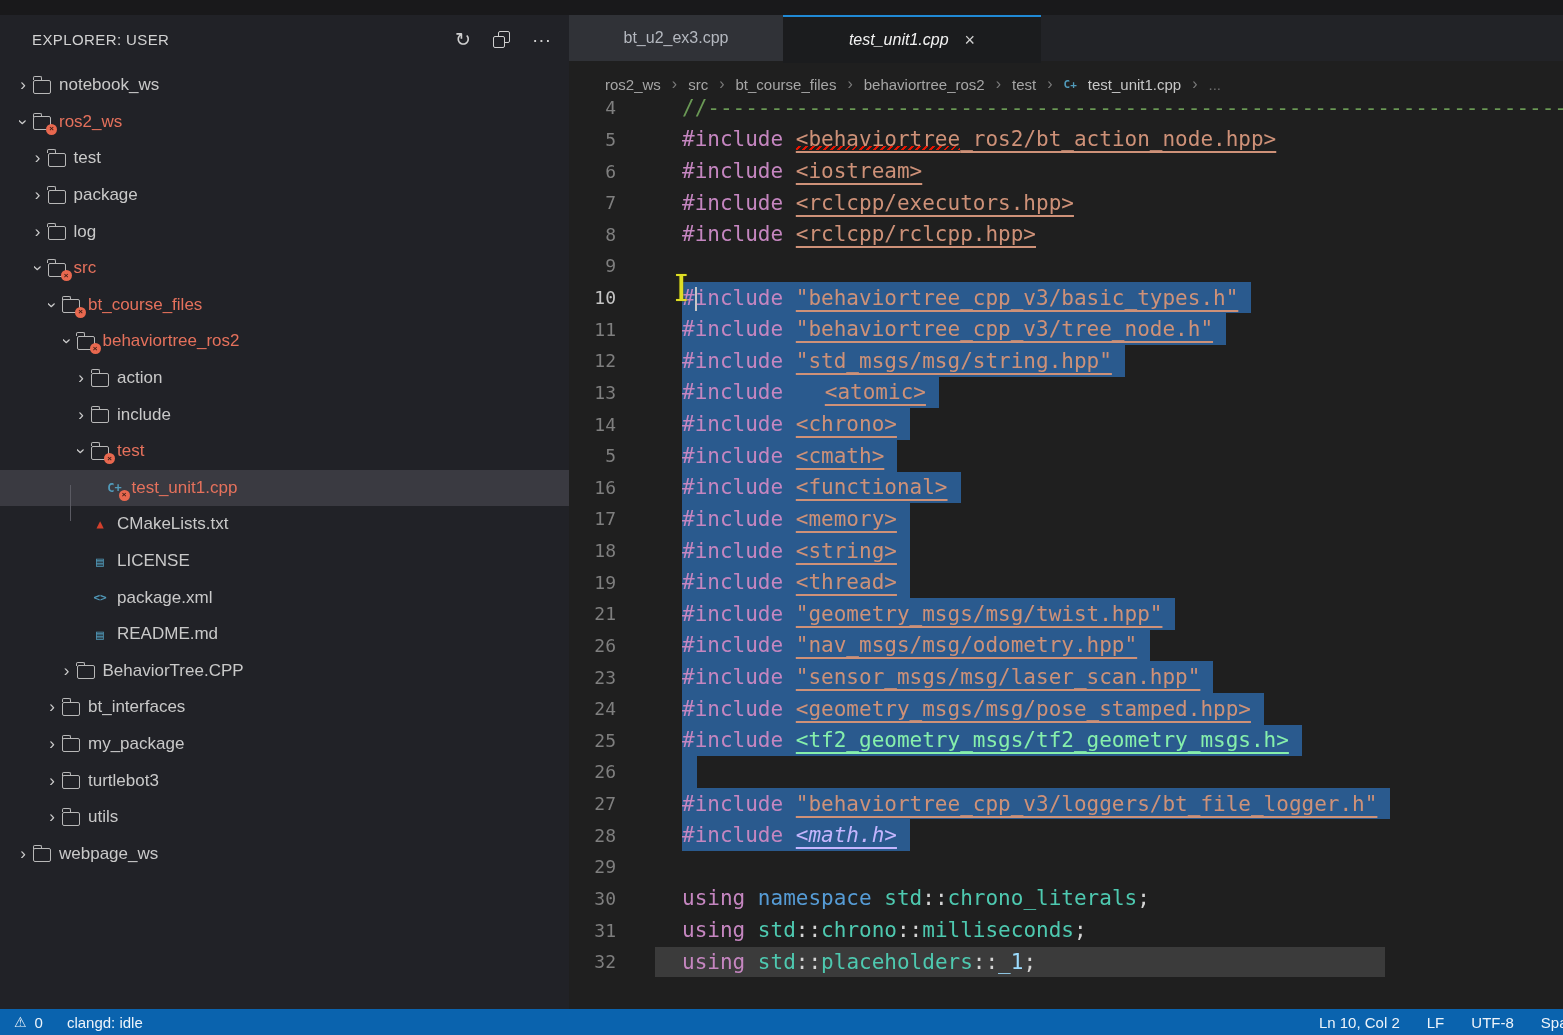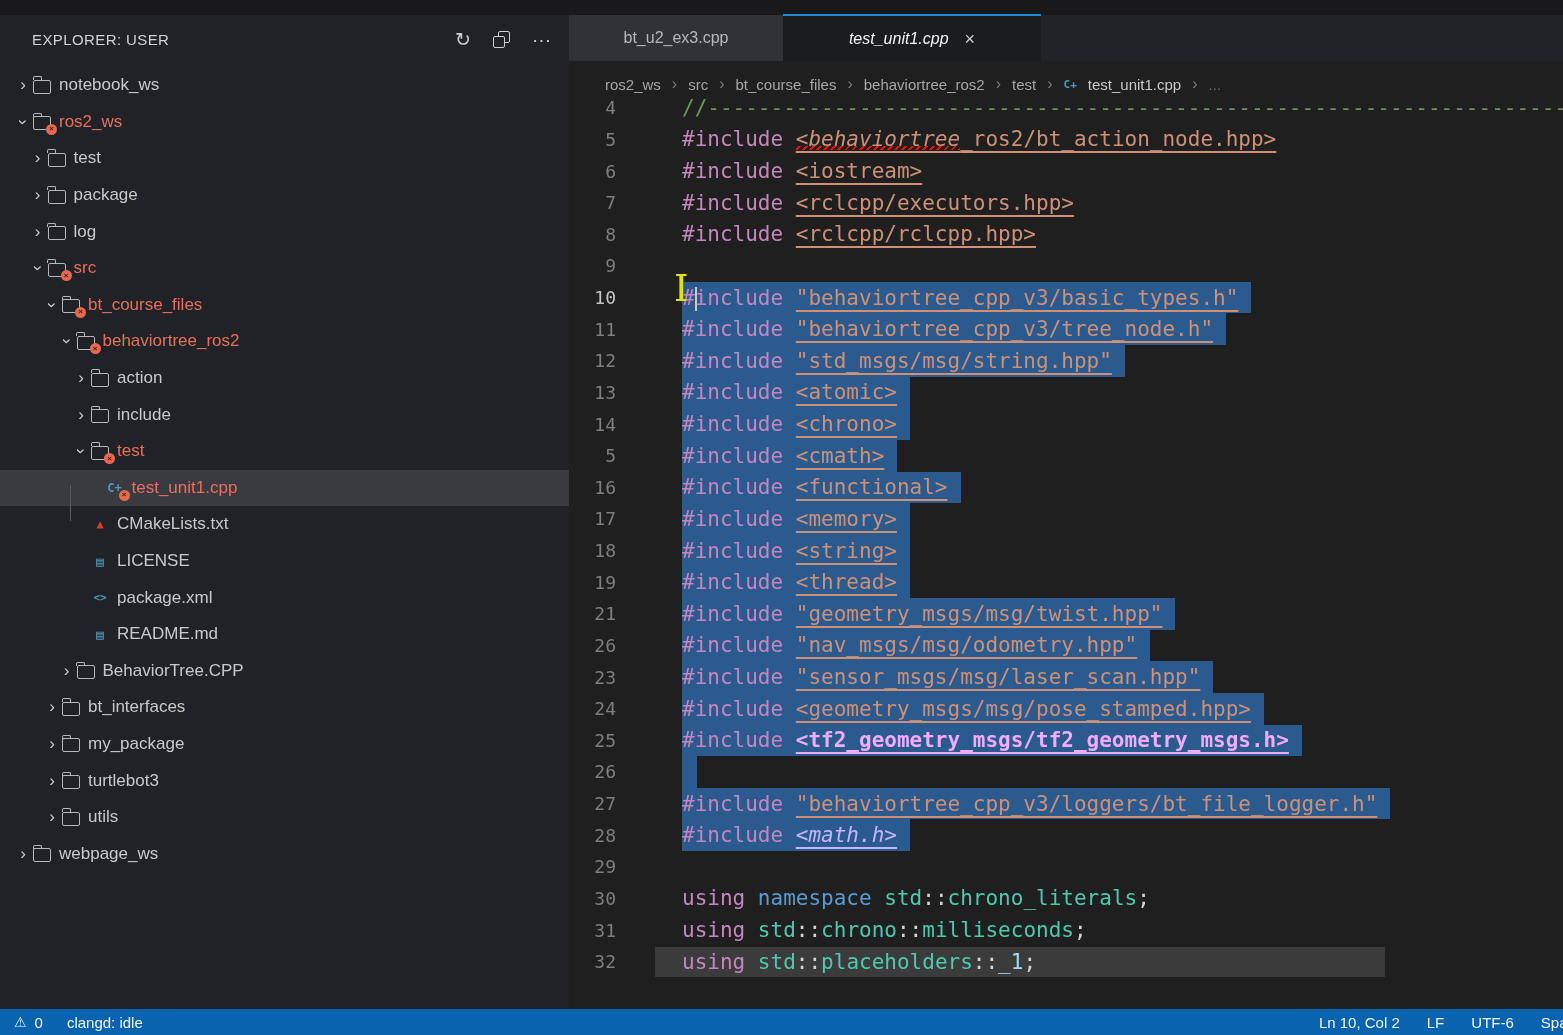--- a/index.html
+++ b/index.html
@@ -30,21 +30,21 @@
   .ficon{font-family:"DejaVu Sans Mono",monospace;}
   .ficon.cpp{color:#519aba;font-size:12px;font-weight:bold;}
   .ficon.cmake{color:#d3402c;font-size:12px;}
   .ficon.book{color:#519aba;font-size:13px;}
   .ficon.xml{color:#519aba;font-size:11px;font-weight:bold;}
   .tlabel{color:#c9c9c9;}
   .trow.err .tlabel{color:#e5715c;}
   .guide{position:absolute;left:70px;top:470px;width:1px;height:36px;background:#5a5a62;}
   
   .editor{position:absolute;left:569px;top:15px;width:994px;height:994px;background:#1f1f1f;}
-  .tabbar{position:absolute;left:0;top:0;width:100%;height:46px;background:#222327;display:flex;align-items:center;}
+  .tabbar{position:absolute;left:0;top:0;width:100%;height:46px;background:#222327;display:flex;}
   .tab{height:46px;display:flex;align-items:center;justify-content:center;font-size:16px;color:#b4b8bf;
        background:#303237;cursor:pointer;position:relative;flex:none;}
   .tab.t0{width:214px;}
   .tab.t1{width:258px;}
   .tab.active{background:#1b1c1e;color:#f2f2f2;font-style:italic;border-top:2.5px solid #2089d5;}
   .tab .close{margin-left:16px;font-style:normal;font-size:18px;color:#d0d0d0;cursor:pointer;}
   .crumbs{position:absolute;left:0;top:46px;width:100%;height:46px;display:flex;align-items:center;
           font-size:15px;color:#a6a6a6;gap:11px;padding-left:36px;box-sizing:border-box;}
   .crumbs .sep{color:#7a7a7a;font-size:16px;}
   .crumbs .dots{color:#6e6e6e;}
@@ -275,40 +275,40 @@
         <span class="sep">›</span>
         <span class="crumb">test</span>
         <span class="sep">›</span>
         <span class="ficon cpp" style="font-size: 11px;">C+</span>
         <span class="crumb" style="color: rgb(200, 200, 200);">test_unit1.cpp</span>
         <span class="sep">›</span>
         <span class="dots">...</span>
       </div>
     <div class="code">
         <div class="line"><span class="ln">4</span><span class="txt"><span class="tk" style="color: rgb(106, 153, 85);">//--------------------------------------------------------------------</span></span></div>
-        <div class="line"><span class="ln">5</span><span class="txt"><span class="tk" style="color: rgb(197, 134, 192);">#include </span><span class="tk und wvy" style="color: rgb(206, 145, 120); font-style: italic;">&lt;behaviortree</span><span class="tk und" style="color: rgb(206, 145, 120);">_ros2/bt_action_node.hpp&gt;</span></span></div>
+        <div class="line"><span class="ln">5</span><span class="txt"><span class="tk" style="color: rgb(197, 134, 192);">#include </span><span class="tk und wvy" style="color: rgb(206, 145, 120);">&lt;behaviortree</span><span class="tk und" style="color: rgb(206, 145, 120);">_ros2/bt_action_node.hpp&gt;</span></span></div>
         <div class="line"><span class="ln">6</span><span class="txt"><span class="tk" style="color: rgb(197, 134, 192);">#include </span><span class="tk und" style="color: rgb(206, 145, 120);">&lt;iostream&gt;</span></span></div>
         <div class="line"><span class="ln">7</span><span class="txt"><span class="tk" style="color: rgb(197, 134, 192);">#include </span><span class="tk und" style="color: rgb(206, 145, 120);">&lt;rclcpp/executors.hpp&gt;</span></span></div>
         <div class="line"><span class="ln">8</span><span class="txt"><span class="tk" style="color: rgb(197, 134, 192);">#include </span><span class="tk und" style="color: rgb(206, 145, 120);">&lt;rclcpp/rclcpp.hpp&gt;</span></span></div>
         <div class="line"><span class="ln">9</span><span class="txt"></span></div>
         <div class="line sel active-ln"><span class="ln">10</span><span class="txt" style="background: rgb(42, 90, 142);"><span class="tk" style="color: rgb(197, 134, 192);">#include </span><span class="tk und" style="color: rgb(206, 145, 120);">"behaviortree_cpp_v3/basic_types.h"</span></span></div>
         <div class="line sel"><span class="ln">11</span><span class="txt" style="background: rgb(42, 90, 142);"><span class="tk" style="color: rgb(197, 134, 192);">#include </span><span class="tk und" style="color: rgb(206, 145, 120);">"behaviortree_cpp_v3/tree_node.h"</span></span></div>
         <div class="line sel"><span class="ln">12</span><span class="txt" style="background: rgb(42, 90, 142);"><span class="tk" style="color: rgb(197, 134, 192);">#include </span><span class="tk und" style="color: rgb(206, 145, 120);">"std_msgs/msg/string.hpp"</span></span></div>
-        <div class="line sel"><span class="ln">13</span><span class="txt" style="background: rgb(42, 90, 142);"><span class="tk" style="color: rgb(197, 134, 192);">#include </span><span class="tk und" style="color: rgb(206, 145, 120);">&lt;atomic&gt;</span></span></div>
+        <div class="line sel"><span class="ln">13</span><span class="txt" style="background: rgb(42, 90, 142);"><span class="tk" style="color: rgb(197, 134, 192);">#include </span><span class="tk und" style="color: rgb(206, 145, 120); margin-left: 29px;">&lt;atomic&gt;</span></span></div>
         <div class="line sel"><span class="ln">14</span><span class="txt" style="background: rgb(42, 90, 142);"><span class="tk" style="color: rgb(197, 134, 192);">#include </span><span class="tk und" style="color: rgb(206, 145, 120);">&lt;chrono&gt;</span></span></div>
         <div class="line sel"><span class="ln">5</span><span class="txt" style="background: rgb(42, 90, 142);"><span class="tk" style="color: rgb(197, 134, 192);">#include </span><span class="tk und" style="color: rgb(206, 145, 120);">&lt;cmath&gt;</span></span></div>
         <div class="line sel"><span class="ln">16</span><span class="txt" style="background: rgb(42, 90, 142);"><span class="tk" style="color: rgb(197, 134, 192);">#include </span><span class="tk und" style="color: rgb(206, 145, 120);">&lt;functional&gt;</span></span></div>
         <div class="line sel"><span class="ln">17</span><span class="txt" style="background: rgb(42, 90, 142);"><span class="tk" style="color: rgb(197, 134, 192);">#include </span><span class="tk und" style="color: rgb(206, 145, 120);">&lt;memory&gt;</span></span></div>
         <div class="line sel"><span class="ln">18</span><span class="txt" style="background: rgb(42, 90, 142);"><span class="tk" style="color: rgb(197, 134, 192);">#include </span><span class="tk und" style="color: rgb(206, 145, 120);">&lt;string&gt;</span></span></div>
         <div class="line sel"><span class="ln">19</span><span class="txt" style="background: rgb(42, 90, 142);"><span class="tk" style="color: rgb(197, 134, 192);">#include </span><span class="tk und" style="color: rgb(206, 145, 120);">&lt;thread&gt;</span></span></div>
         <div class="line sel"><span class="ln">21</span><span class="txt" style="background: rgb(42, 90, 142);"><span class="tk" style="color: rgb(197, 134, 192);">#include </span><span class="tk und" style="color: rgb(206, 145, 120);">"geometry_msgs/msg/twist.hpp"</span></span></div>
         <div class="line sel"><span class="ln">26</span><span class="txt" style="background: rgb(42, 90, 142);"><span class="tk" style="color: rgb(197, 134, 192);">#include </span><span class="tk und" style="color: rgb(206, 145, 120);">"nav_msgs/msg/odometry.hpp"</span></span></div>
         <div class="line sel"><span class="ln">23</span><span class="txt" style="background: rgb(42, 90, 142);"><span class="tk" style="color: rgb(197, 134, 192);">#include </span><span class="tk und" style="color: rgb(206, 145, 120);">"sensor_msgs/msg/laser_scan.hpp"</span></span></div>
         <div class="line sel"><span class="ln">24</span><span class="txt" style="background: rgb(42, 90, 142);"><span class="tk" style="color: rgb(197, 134, 192);">#include </span><span class="tk und" style="color: rgb(206, 145, 120);">&lt;geometry_msgs/msg/pose_stamped.hpp&gt;</span></span></div>
-        <div class="line sel"><span class="ln">25</span><span class="txt" style="background: rgb(42, 90, 142);"><span class="tk" style="color: rgb(197, 134, 192);">#include </span><span class="tk und" style="color: #f0abfc; font-weight: bold;">&lt;tf2_geometry_msgs/tf2_geometry_msgs.h&gt;</span></span></div>
+        <div class="line sel"><span class="ln">25</span><span class="txt" style="background: rgb(42, 90, 142);"><span class="tk" style="color: rgb(197, 134, 192);">#include </span><span class="tk und" style="color: #86efac;">&lt;tf2_geometry_msgs/tf2_geometry_msgs.h&gt;</span></span></div>
         <div class="line sel"><span class="ln">26</span><span class="chipbox" style="background: rgb(42, 90, 142);"></span></div>
         <div class="line sel"><span class="ln">27</span><span class="txt" style="background: rgb(42, 90, 142);"><span class="tk" style="color: rgb(197, 134, 192);">#include </span><span class="tk und" style="color: rgb(206, 145, 120);">"behaviortree_cpp_v3/loggers/bt_file_logger.h"</span></span></div>
         <div class="line sel"><span class="ln">28</span><span class="txt" style="background: rgb(42, 90, 142);"><span class="tk" style="color: rgb(197, 134, 192);">#include </span><span class="tk und" style="color: #c4b5fd; font-style: italic;">&lt;math.h&gt;</span></span></div>
         <div class="line"><span class="ln">29</span><span class="txt"></span></div>
         <div class="line"><span class="ln">30</span><span class="txt"><span class="tk" style="color: rgb(197, 134, 192);">using </span><span class="tk" style="color: rgb(86, 156, 214);">namespace </span><span class="tk" style="color: rgb(78, 201, 176);">std</span><span class="tk" style="color: rgb(212, 212, 212);">::</span><span class="tk" style="color: rgb(78, 201, 176);">chrono_literals</span><span class="tk" style="color: rgb(212, 212, 212);">;</span></span></div>
         <div class="line"><span class="ln">31</span><span class="txt"><span class="tk" style="color: rgb(197, 134, 192);">using </span><span class="tk" style="color: rgb(78, 201, 176);">std</span><span class="tk" style="color: rgb(212, 212, 212);">::</span><span class="tk" style="color: rgb(78, 201, 176);">chrono</span><span class="tk" style="color: rgb(212, 212, 212);">::</span><span class="tk" style="color: rgb(78, 201, 176);">milliseconds</span><span class="tk" style="color: rgb(212, 212, 212);">;</span></span></div>
         <div class="line bar32"><span class="ln">32</span><span class="txt"><span class="tk" style="color: rgb(197, 134, 192);">using </span><span class="tk" style="color: rgb(78, 201, 176);">std</span><span class="tk" style="color: rgb(212, 212, 212);">::</span><span class="tk" style="color: rgb(78, 201, 176);">placeholders</span><span class="tk" style="color: rgb(212, 212, 212);">::</span><span class="tk" style="color: rgb(156, 220, 254);">_1</span><span class="tk" style="color: rgb(212, 212, 212);">;</span></span></div>
       </div>
     <div class="caret"></div>
     <div class="ibeam">I</div>
@@ -317,17 +317,17 @@
   <div class="status" style="background: rgb(10, 99, 174);">
     <span class="st-left">
       <span class="warn">⚠</span>
       <span>0</span>
       <span style="width:8px"></span>
       <span>clangd: idle</span>
     </span>
     <span class="st-right">
         <span>Ln 10, Col 2</span>
         <span>LF</span>
-        <span>UTF-6</span>
+        <span>UTF-8</span>
         <span>Spac</span>
       </span>
   </div>
 </div>
 
 </body></html>

